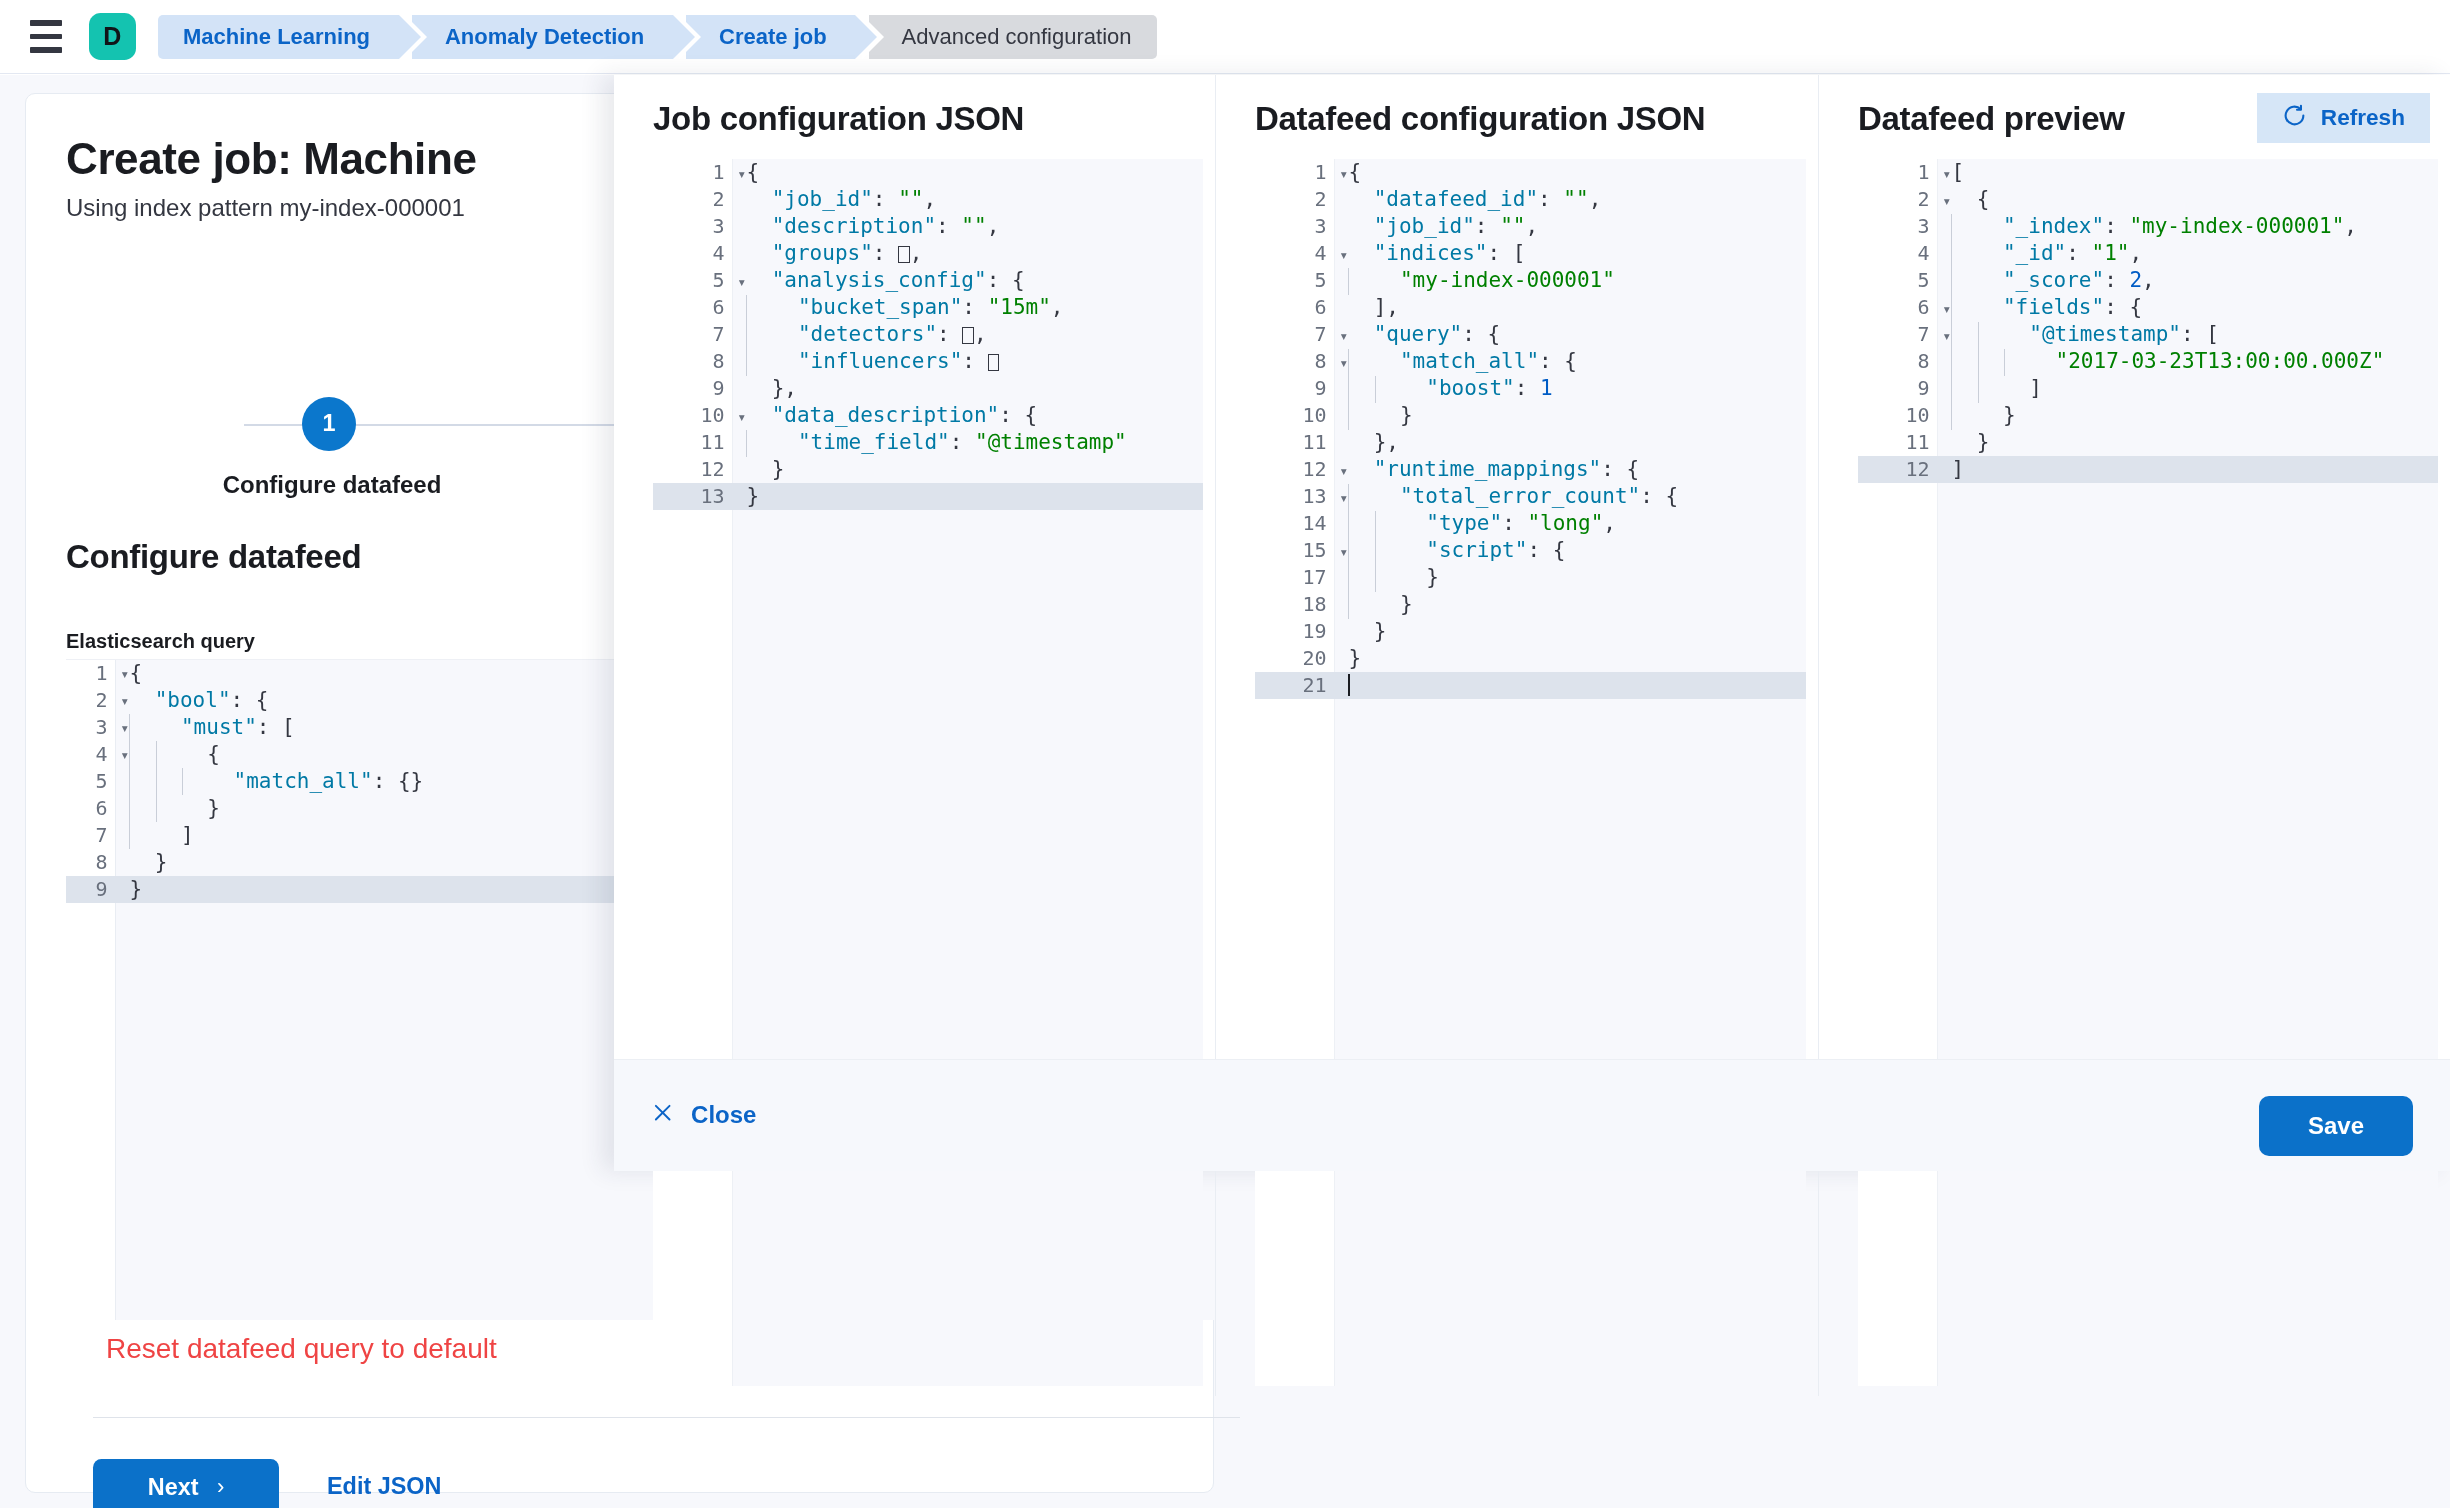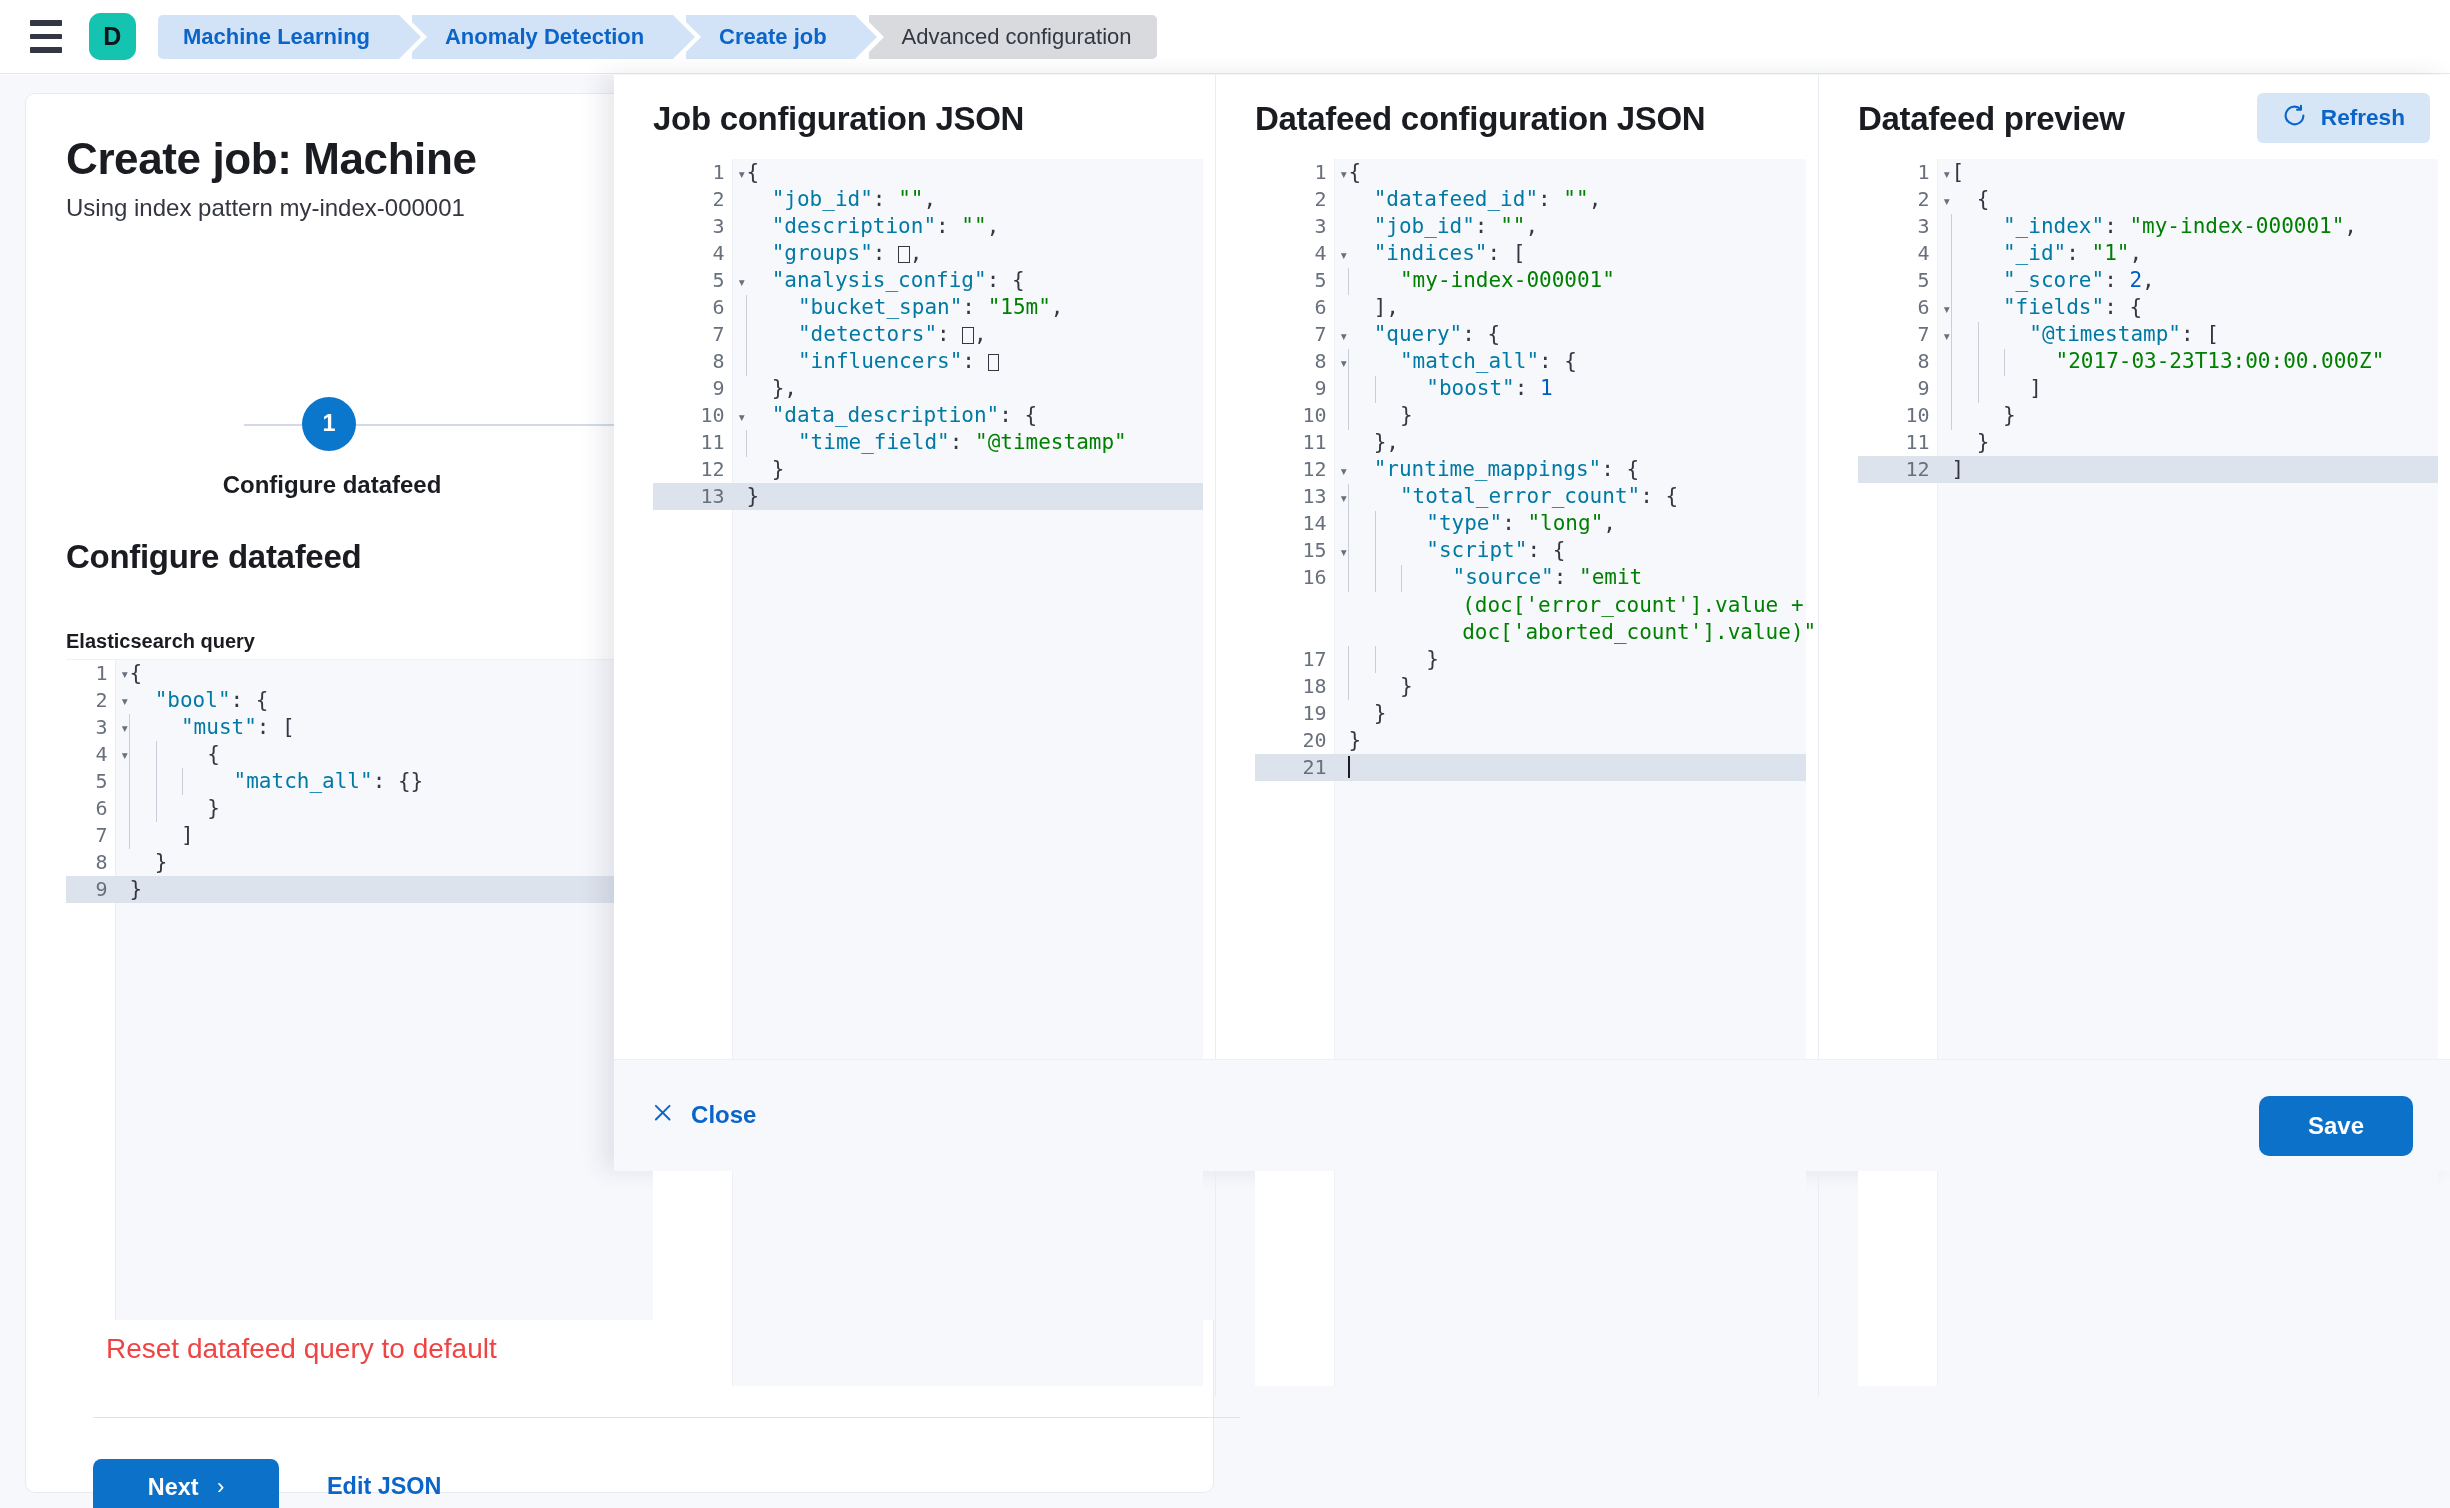--- a/index.html
+++ b/index.html
@@ -124,21 +124,21 @@
   .s2 { color: #008000; }
   .n { color: #005cc5; }
   .p { color: #343741; }
   .sqr { display: inline-block; width: 11.7px; height: 16.7px; border: 1.3px solid #343741;
     vertical-align: -2.5px; }
   .caret { display: inline-block; width: 1.7px; height: 22px; background: #1a1c21;
     vertical-align: -4.2px; }
 
   
   .btn-refresh { position: absolute; right: 20px; top: 18.4px; height: 50px;
-    background: #d6e6f7; border-radius: 6px; display: flex; align-items: center;
+    background: #d6e6f7; border-radius: 0; display: flex; align-items: center;
     gap: 13.4px; padding: 0 25px; color: #0b64c7; font-size: 22.6px; font-weight: 700;
     cursor: pointer; }
 
   
   .footer { position: absolute; left: 0; bottom: 0; width: 100%; height: 112px;
     background: #f6f8fc; border-top: 0.8px solid #eceff4;
     display: flex; align-items: center; justify-content: space-between;
     padding: 4px 37px; }
   .btn-close { display: flex; align-items: center; gap: 16.7px; color: #0b64c7;
     font-size: 24px; font-weight: 700; cursor: pointer; }
@@ -238,23 +238,20 @@
             <div class="ln"><div class="gut">6</div><div class="src">  <span class="p">],</span></div></div>
             <div class="ln"><div class="gut">7<span class="fold">▾</span></div><div class="src">  <span class="k">"query"</span><span class="p">: {</span></div></div>
             <div class="ln"><div class="gut">8<span class="fold">▾</span></div><div class="src"><span class="ind"></span>    <span class="k">"match_all"</span><span class="p">: {</span></div></div>
             <div class="ln"><div class="gut">9</div><div class="src"><span class="ind"></span>  <span class="ind"></span>    <span class="k">"boost"</span><span class="p">: </span><span class="n">1</span></div></div>
             <div class="ln"><div class="gut">10</div><div class="src"><span class="ind"></span>    <span class="p">}</span></div></div>
             <div class="ln"><div class="gut">11</div><div class="src">  <span class="p">},</span></div></div>
             <div class="ln"><div class="gut">12<span class="fold">▾</span></div><div class="src">  <span class="k">"runtime_mappings"</span><span class="p">: {</span></div></div>
             <div class="ln"><div class="gut">13<span class="fold">▾</span></div><div class="src"><span class="ind"></span>    <span class="k">"total_error_count"</span><span class="p">: {</span></div></div>
             <div class="ln"><div class="gut">14</div><div class="src"><span class="ind"></span>  <span class="ind"></span>    <span class="k">"type"</span><span class="p">: </span><span class="s2">"long"</span><span class="p">,</span></div></div>
             <div class="ln"><div class="gut">15<span class="fold">▾</span></div><div class="src"><span class="ind"></span>  <span class="ind"></span>    <span class="k">"script"</span><span class="p">: {</span></div></div>
-            <div class="ln tall"><div class="gut">16</div><div class="src"><span class="ind"></span>  <span class="ind"></span>  <span class="ind"></span>    <span class="k">"source"</span><span class="p">: </span><span class="s2">"emit</span>
-         <span class="s2">(doc['error_count'].value +</span>
-         <span class="s2">doc['aborted_count'].value)"</span></div></div>
             <div class="ln"><div class="gut">17</div><div class="src"><span class="ind"></span>  <span class="ind"></span>    <span class="p">}</span></div></div>
             <div class="ln"><div class="gut">18</div><div class="src"><span class="ind"></span>    <span class="p">}</span></div></div>
             <div class="ln"><div class="gut">19</div><div class="src">  <span class="p">}</span></div></div>
             <div class="ln"><div class="gut">20</div><div class="src"><span class="p">}</span></div></div>
             <div class="ln hl"><div class="gut">21</div><div class="src"><span class="caret"></span></div></div>
           </div>
       </div>
     </div>
 
     <div class="col" style="flex:1 1 auto;">

